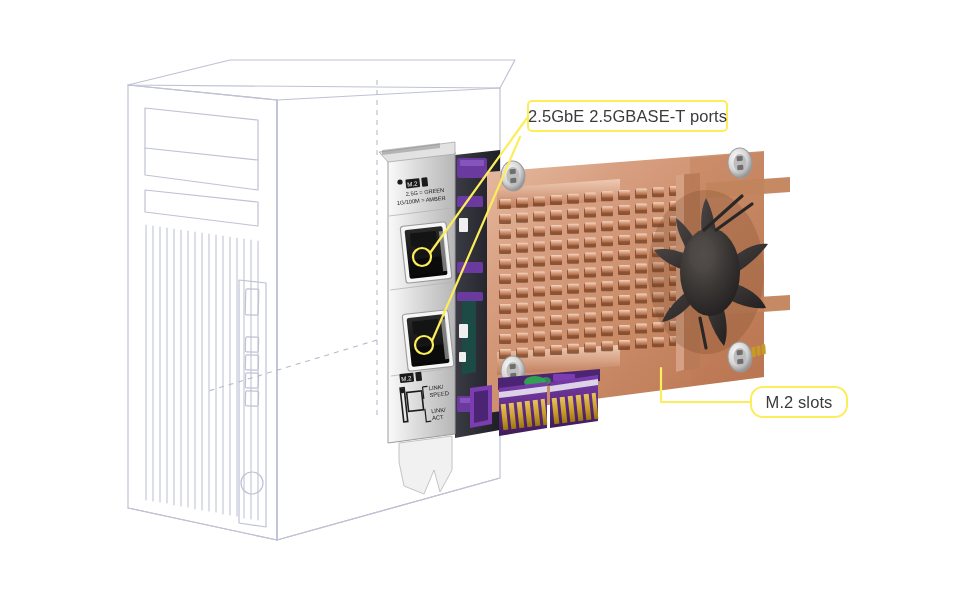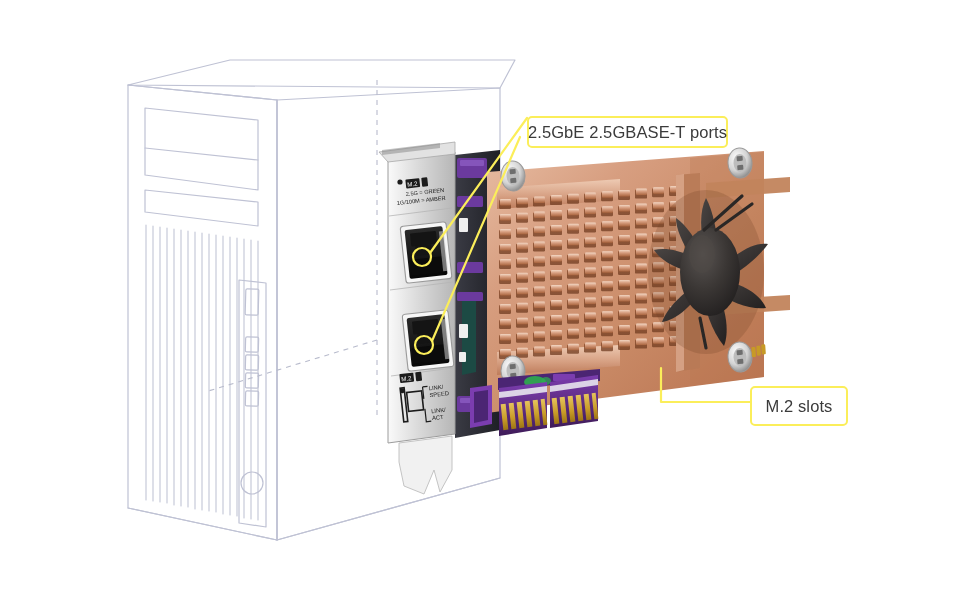--- a/index.html
+++ b/index.html
@@ -36,29 +36,30 @@
     font-size: 16.5px;
     letter-spacing: .1px;
     display: flex;
     align-items: center;
     justify-content: center;
     white-space: nowrap;
     line-height: 1;
   }
   #callout-ports-box {
     left: 527px;
-    top: 116px;
+    top: 100px;
     width: 201px;
     height: 32px;
   }
   #callout-m2-box {
     left: 750px;
     top: 386px;
     width: 98px;
-    height: 40px;
+    height: 32px;
+    border-radius: 13px;
   }
 </style>
 </head>
 <body>
 
 <div id="stage">
 
   <svg class="layer" viewBox="0 0 960 600" width="960" height="600" aria-hidden="true">
     <g fill="none" stroke="#BFC2D4" stroke-width="1.2" stroke-linejoin="round" stroke-linecap="round">
 

